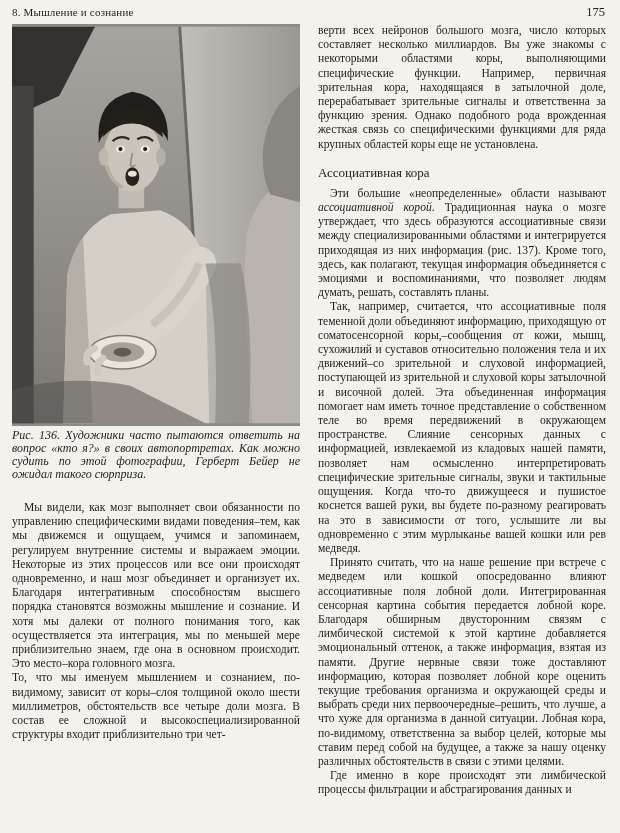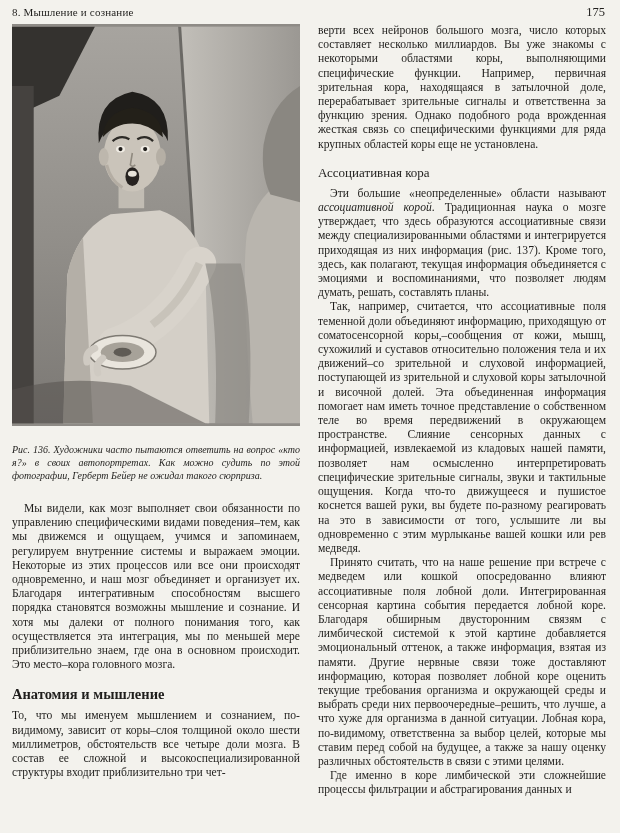--- a/index.html
+++ b/index.html
@@ -22,23 +22,23 @@
     padding:0 1px 5px 0;
   }
   .running-head .chapter { letter-spacing:0.2px; }
   .running-head .pagenum { font-size:12.5px;margin-left:20px; }
   .columns { display:flex; gap:18px; }
   .col { width:288px; }
   .photo { width:288px; height:402px; background:#8e8b86; }
   .photo svg { display:block; }
   .caption {
     font-style:italic;
-    font-size:10px; line-height:13px;
+    font-size:12px; line-height:13px;
     text-align:justify;
-    margin-top:17px;
+    margin-top:3px;
   }
   .body-text {
     font-size:11.6px; line-height:14.2px;
     text-align:justify;
     hyphens:auto;
   }
   .col-left .body-start { margin-top:20px; }
   p { margin:0; }
   p.indent { text-indent:12px; }
   h2.section {
@@ -112,31 +112,30 @@
           <path d="M 92,336 q -8,6 -5,15" stroke="#cfcac2" stroke-width="7" fill="none" stroke-linecap="round"></path>
           <path d="M 0,402 L 0,368 Q 60,352 120,364 L 196,402 Z" fill="#55524e" opacity="0.55"></path>
           <path d="M 196,240 Q 210,300 206,402 L 240,402 Q 246,300 232,240 Z" fill="#8d8a84" opacity="0.7"></path>
         </svg>
       </div>
 
       <p class="caption">Рис. 136. Художники часто пытаются ответить на вопрос «кто я?» в своих автопортретах. Как можно судить по этой фотографии, Герберт Бейер не ожидал такого сюрприза.</p>
 
       <div class="body-text body-start">
         <p class="indent">Мы видели, как мозг выполняет свои обязанности по управлению специфическими видами поведения–тем, как мы движемся и ощущаем, учимся и запоминаем, регулируем внутренние системы и выражаем эмоции. Некоторые из этих процессов или все они происходят одновременно, и наш мозг объединяет и организует их. Благодаря интегративным способностям высшего порядка становятся возможны мышление и сознание. И хотя мы далеки от полного понимания того, как осуществляется эта интеграция, мы по меньшей мере приблизительно знаем, где она в основном происходит. Это место–кора головного мозга.</p>
-        <h2 class="section">Анатомия и мышление</h2>
         <p>То, что мы именуем мышлением и сознанием, по-видимому, зависит от коры–слоя толщиной около шести миллиметров, обстоятельств все четыре доли мозга. В состав ее сложной и высокоспециализированной структуры входит приблизительно три чет-</p>
       </div>
 
     </div>
 
     <div class="col col-right">
       <div class="body-text">
         <p>верти всех нейронов большого мозга, число которых составляет несколько миллиардов. Вы уже знакомы с некоторыми областями коры, выполняющими специфические функции. Например, первичная зрительная кора, находящаяся в затылочной доле, перерабатывает зрительные сигналы и ответственна за функцию зрения. Однако подобного рода врожденная жесткая связь со специфическими функциями для ряда крупных областей коры еще не установлена.</p>
         <h3 class="sub">Ассоциативная кора</h3>
         <p class="indent"><span>Эти большие «неопределенные» области называют </span><em class="term">ассоциативной корой</em><span>. Традиционная наука о мозге утверждает, что здесь образуются ассоциативные связи между специализированными областями и интегрируется приходящая из них информация (рис. 137). Кроме того, здесь, как полагают, текущая информация объединяется с эмоциями и воспоминаниями, что позволяет людям думать, решать, составлять планы.</span></p>
         <p class="indent">Так, например, считается, что ассоциативные поля теменной доли объединяют информацию, приходящую от соматосенсорной коры,–сообщения от кожи, мышц, сухожилий и суставов относительно положения тела и их движений–со зрительной и слуховой информацией, поступающей из зрительной и слуховой коры затылочной и височной долей. Эта объединенная информация помогает нам иметь точное представление о собственном теле во время передвижений в окружающем пространстве. Слияние сенсорных данных с информацией, извлекаемой из кладовых нашей памяти, позволяет нам осмысленно интерпретировать специфические зрительные сигналы, звуки и тактильные ощущения. Когда что-то движущееся и пушистое коснется вашей руки, вы будете по-разному реагировать на это в зависимости от того, услышите ли вы одновременно с этим мурлыканье вашей кошки или рев медведя.</p>
         <p class="indent">Принято считать, что на наше решение при встрече с медведем или кошкой опосредованно влияют ассоциативные поля лобной доли. Интегрированная сенсорная картина события передается лобной коре. Благодаря обширным двусторонним связям с лимбической системой к этой картине добавляется эмоциональный оттенок, а также информация, взятая из памяти. Другие нервные связи тоже доставляют информацию, которая позволяет лобной коре оценить текущие требования организма и окружающей среды и выбрать среди них первоочередные–решить, что лучше, а что хуже для организма в данной ситуации. Лобная кора, по-видимому, ответственна за выбор целей, которые мы ставим перед собой на будущее, а также за нашу оценку различных обстоятельств в связи с этими целями.</p>
-        <p class="indent">Где именно в коре лимбической эти сложнейшие процессы фильтрации и абстрагирования данных и</p>
+        <p class="indent">Где именно в коре происходят эти лимбической процессы фильтрации и абстрагирования данных и</p>
       </div>
     </div>
 
   </div>
 </div>
 
 </body></html>

